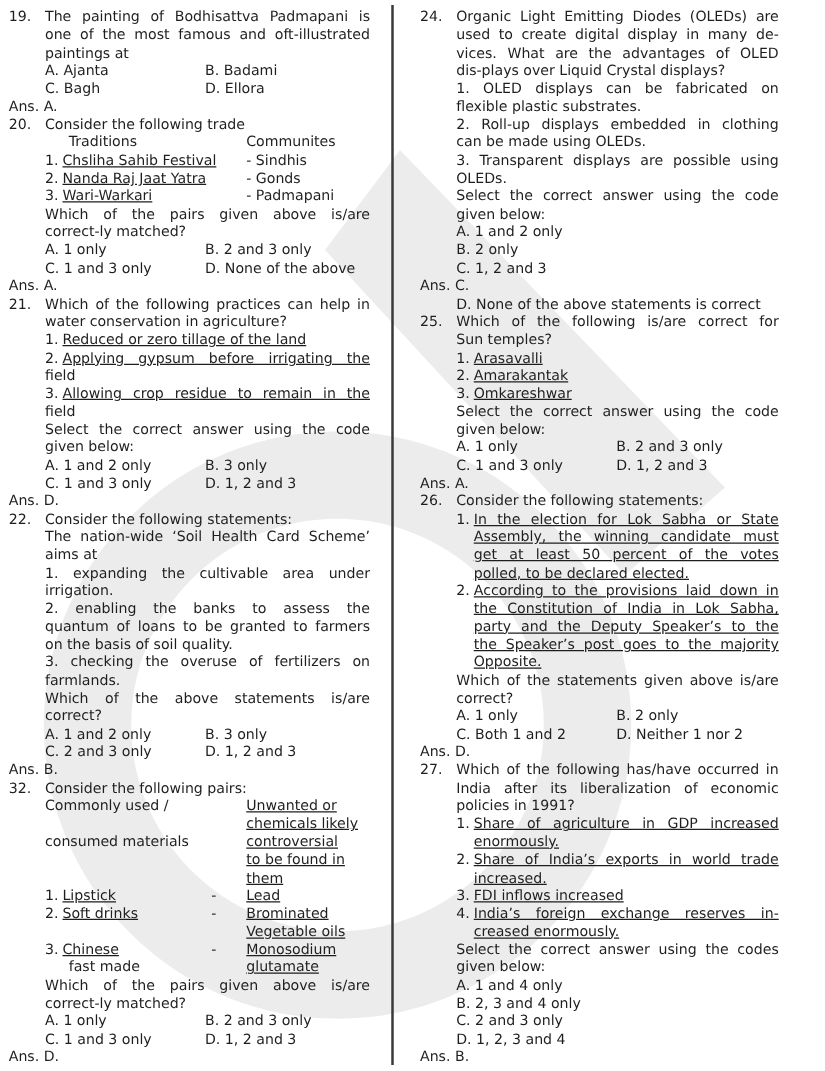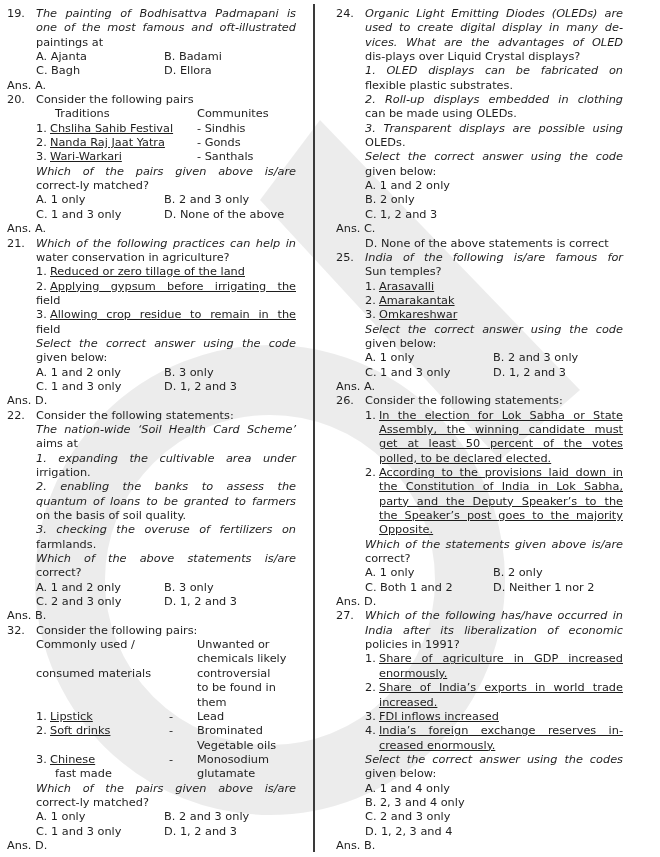--- a/index.html
+++ b/index.html
@@ -21,31 +21,31 @@
   .col { position: absolute; top: 7px; width: 300px; }
   .col.left { left: 7px; }
   .col.right { left: 336px; width: 286px; }
   .q { position: relative; }
   .line {
     font-size: 11.3px; line-height: 14.35px; height: 14.35px;
     white-space: nowrap; position: relative;
   }
   .num { position: absolute; left: 0; top: 0; }
   .txt { position: absolute; left: 29px; top: 0; }
-  .just { text-align: justify; text-align-last: justify; width: 260px; display: block; font-style: italic; }
+  .just { text-align: justify; text-align-last: justify; width: 260px; display: block; }
   .col.right .just { width: 258px; }
   .sub { position: absolute; left: 29px; }
   .sub .n { position: absolute; left: 0; }
   .sub .t { position: absolute; left: 14px; text-decoration: underline; }
   .opt { position: absolute; }
   .optA { left: 29px; }
   .optB { left: 157px; }
   .ans { position: absolute; left: 0; }
   .pair-left { position: absolute; left: 29px; }
-  .pair-right { position: absolute; left: 160px; }
+  .pair-right { position: absolute; left: 160px; text-decoration: underline; }
   .dash { position: absolute; left: 131px; }
 </style>
 </head>
 <body>
 
 <div class="page">
 
   <svg class="watermark" viewBox="0 0 620 760">
     <circle cx="250" cy="520" r="200" fill="none" stroke="#000" stroke-width="70"></circle>
     <path d="M300 60 L560 330 L480 400 L240 140 Z" fill="#000"></path>
@@ -75,21 +75,21 @@
           <span class="opt optB">D. Ellora</span>
         </div>
       <div class="line">
           <span class="ans">Ans. A.</span>
         </div>
     </div>
 
     <div class="q">
       <div class="line">
           <span class="num">20.</span>
-          <span class="txt">Consider the following pairs</span>
+          <span class="txt">Consider the following trade</span>
         </div>
       <div class="line">
           <span style="position:absolute;left:48px">Traditions</span>
           <span style="position:absolute;left:190px">Communites</span>
         </div>
       <div class="line">
           <span class="sub">
             <span class="n">1.</span>
             <span class="t">Chsliha Sahib Festival</span>
           </span>
@@ -100,21 +100,21 @@
             <span class="n">2.</span>
             <span class="t">Nanda Raj Jaat Yatra</span>
           </span>
           <span style="position:absolute;left:190px">- Gonds</span>
         </div>
       <div class="line">
           <span class="sub">
             <span class="n">3.</span>
             <span class="t">Wari-Warkari</span>
           </span>
-          <span style="position:absolute;left:190px">- Santhals</span>
+          <span style="position:absolute;left:190px">- Padmapani</span>
         </div>
       <div class="line">
           <span class="txt just">Which of the pairs given above is/are</span>
         </div>
       <div class="line">
           <span class="txt">correct-ly matched?</span>
         </div>
       <div class="line">
           <span class="opt optA">A. 1 only</span>
           <span class="opt optB">B. 2 and 3 only</span>
@@ -356,21 +356,21 @@
           <span class="ans">Ans. C.</span>
         </div>
       <div class="line">
           <span class="opt optA">D. None of the above statements is correct</span>
         </div>
     </div>
 
     <div class="q">
       <div class="line">
           <span class="num">25.</span>
-          <span class="txt just">India of the following is/are famous for</span>
+          <span class="txt just">Which of the following is/are correct for</span>
         </div>
       <div class="line">
           <span class="txt">Sun temples?</span>
         </div>
       <div class="line">
           <span class="sub">
             <span class="n">1.</span>
             <span class="t">Arasavalli</span>
           </span>
         </div>

